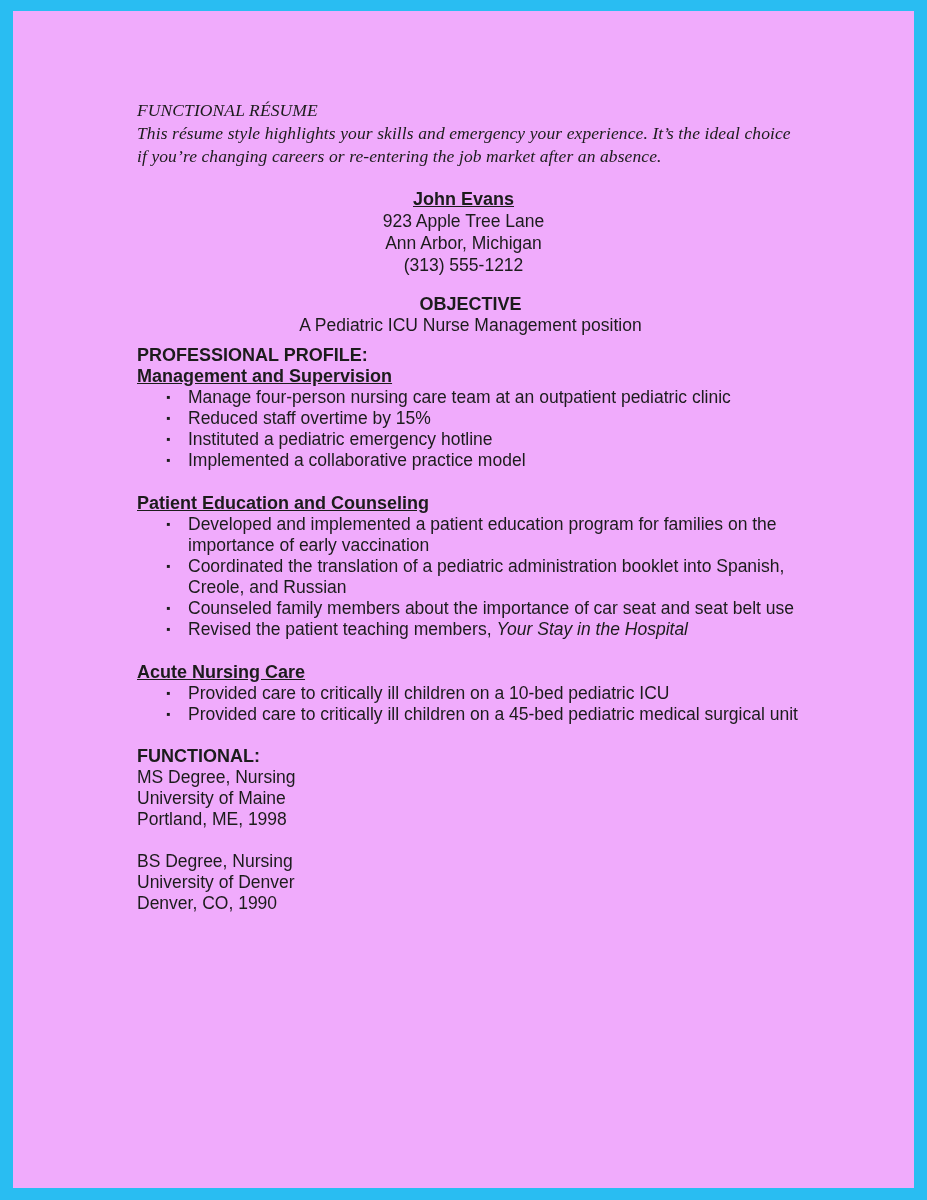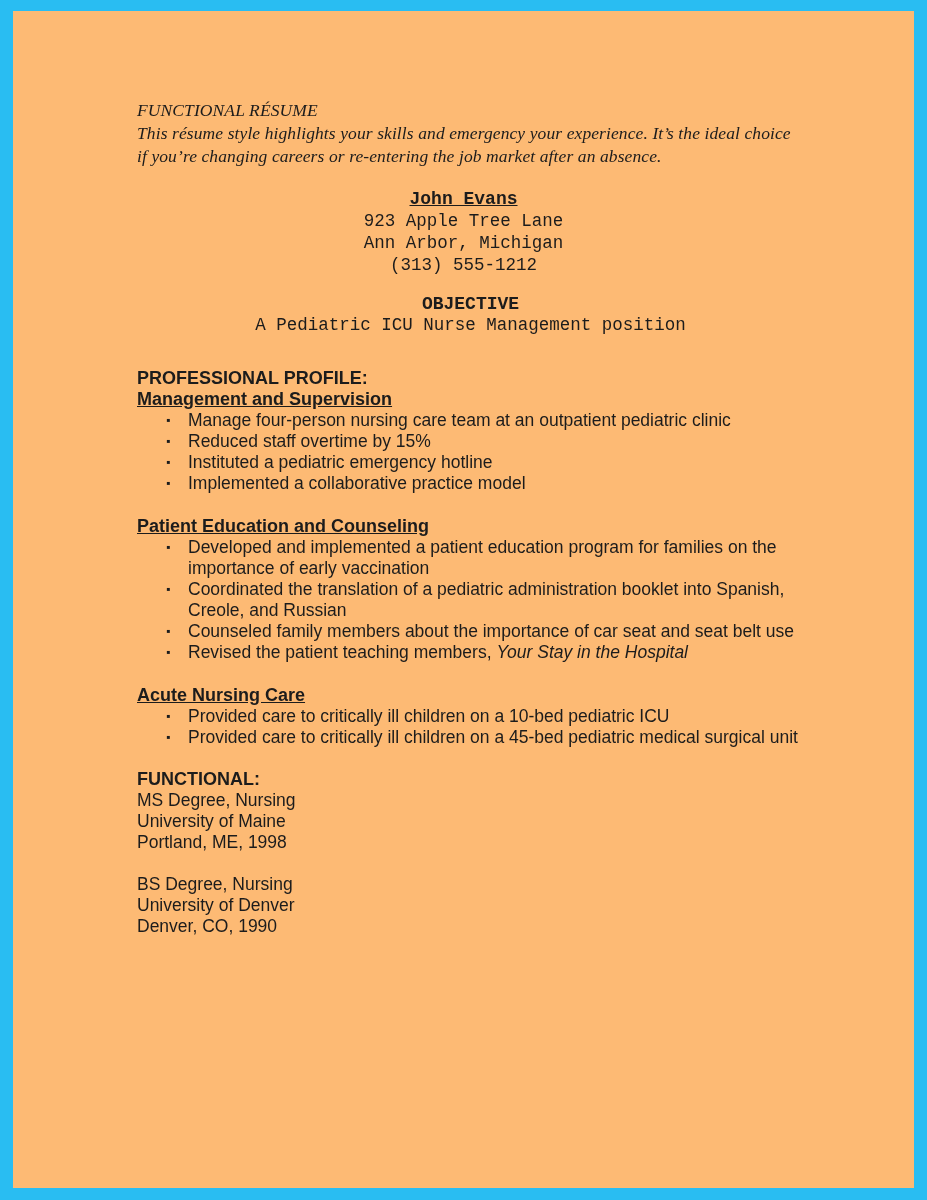--- a/index.html
+++ b/index.html
@@ -23,35 +23,35 @@
   .intro {
     font-family: "Liberation Serif", serif;
     font-style: italic;
     font-size: 17.5px;
     line-height: 23px;
     letter-spacing: 0.1px;
   }
   .intro-title { font-weight: 400; }
 
   
-  .centered { text-align: center; font-family: Liberation Mono, monospace; }
+  .centered { text-align: center; }
 
   .contact { margin-top: 20px; font-size: 17.5px; line-height: 22px; }
   .contact .name {
     font-size: 18px;
     font-weight: bold;
     text-decoration: underline;
   }
 
   .objective { margin-top: 18px; font-size: 17.5px; line-height: 21px; padding-left: 14px; }
   .objective .obj-heading { font-size: 18px; font-weight: bold; }
 
   .section { font-size: 17.5px; line-height: 21px; }
   .section-heading { font-size: 18px; font-weight: bold; }
-  .profile-section { margin-top: 32px; }
+  .profile-section { margin-top: 9px; }
   .education-section { margin-top: 21px; }
 
   .group-title {
     font-size: 18px;
     font-weight: bold;
     text-decoration: underline;
   }
   .group + .group { margin-top: 22px; }
 
   .bullet { display: flex; margin-left: 29px; }
@@ -63,21 +63,21 @@
     color: #1c1c1c;
   }
   .bullet .btext { flex: 1; }
   .it { font-style: italic; }
 
   .edu-entry + .edu-entry { margin-top: 21px; }
 </style>
 </head>
 <body>
 
-<div class="page" id="page" style="border-color: rgb(41, 189, 242); background: #fdba74;">
+<div class="page" id="page" style="border-color: rgb(41, 189, 242); background: #f0abfc;">
   <div class="content">
 
     <div class="intro flow">
       <div class="intro-title">FUNCTIONAL RÉSUME</div>
       <div class="intro-text">This résume style highlights your skills and emergency your experience. It’s the ideal choice if you’re changing careers or re-entering the job market after an absence.</div>
     </div>
 
     <div class="contact centered">
       <div class="name">John Evans</div>
       <div>923 Apple Tree Lane</div>

